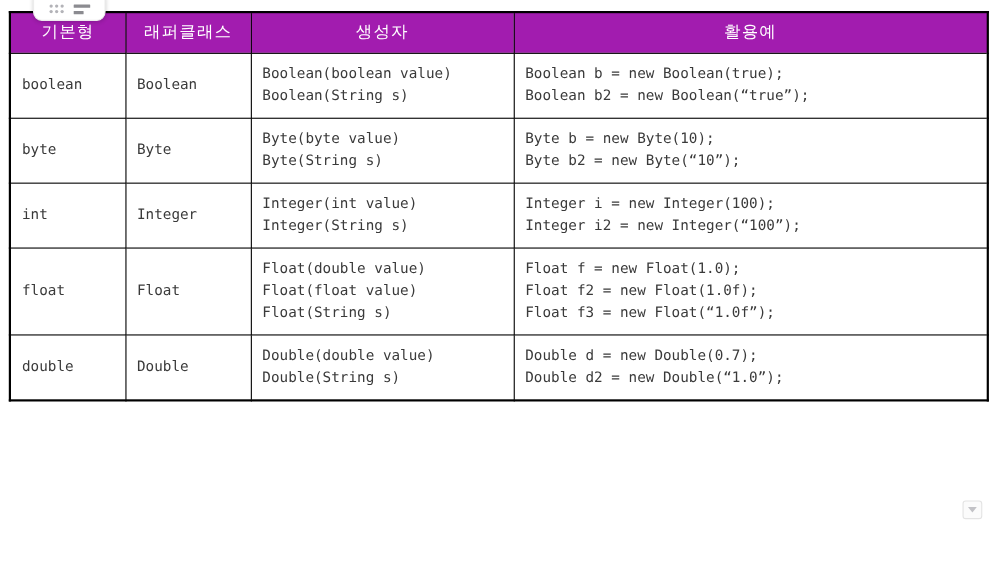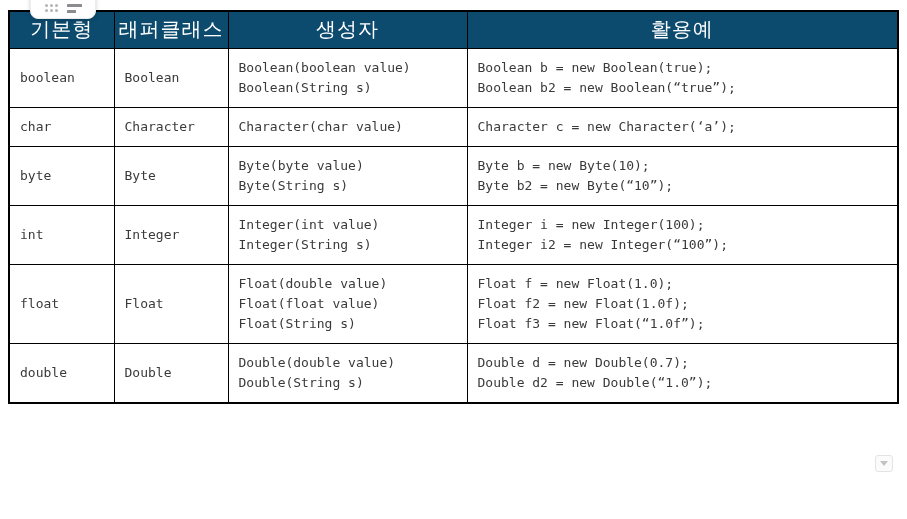--- a/index.html
+++ b/index.html
@@ -10,22 +10,22 @@
   
   table.wrapper-table {
     position: absolute; left: 8px; top: 10px; width: 889px;
     border-collapse: collapse; table-layout: fixed;
     border: 2px solid #000;
   }
   table.wrapper-table th, table.wrapper-table td {
     border: 1px solid #000;
   }
   table.wrapper-table th {
-    background: #0c4a6e; color: #ffffff;
-    font-size: 20px; font-weight: 400; letter-spacing: 1px;
+    background: #a21caf; color: #ffffff;
+    font-size: 15px; font-weight: 400; letter-spacing: 1px;
     height: 37px; text-align: center; vertical-align: middle;
     font-family: "Liberation Sans", sans-serif;
   }
   table.wrapper-table td {
     font-family: "DejaVu Sans Mono", "Liberation Mono", monospace;
     font-size: 13px; line-height: 20px; color: #3a3a3a;
     padding: 9px 10px; vertical-align: middle;
     white-space: pre-line; text-align: left;
   }
 
@@ -79,26 +79,20 @@
     <tbody>
         <tr>
           <td>boolean</td>
           <td>Boolean</td>
           <td>Boolean(boolean value)
 Boolean(String s)</td>
           <td>Boolean b = new Boolean(true);
 Boolean b2 = new Boolean(“true”);</td>
         </tr>
         <tr>
-          <td>char</td>
-          <td>Character</td>
-          <td>Character(char value)</td>
-          <td>Character c = new Character(‘a’);</td>
-        </tr>
-        <tr>
           <td>byte</td>
           <td>Byte</td>
           <td>Byte(byte value)
 Byte(String s)</td>
           <td>Byte b = new Byte(10);
 Byte b2 = new Byte(“10”);</td>
         </tr>
         <tr>
           <td>int</td>
           <td>Integer</td>

